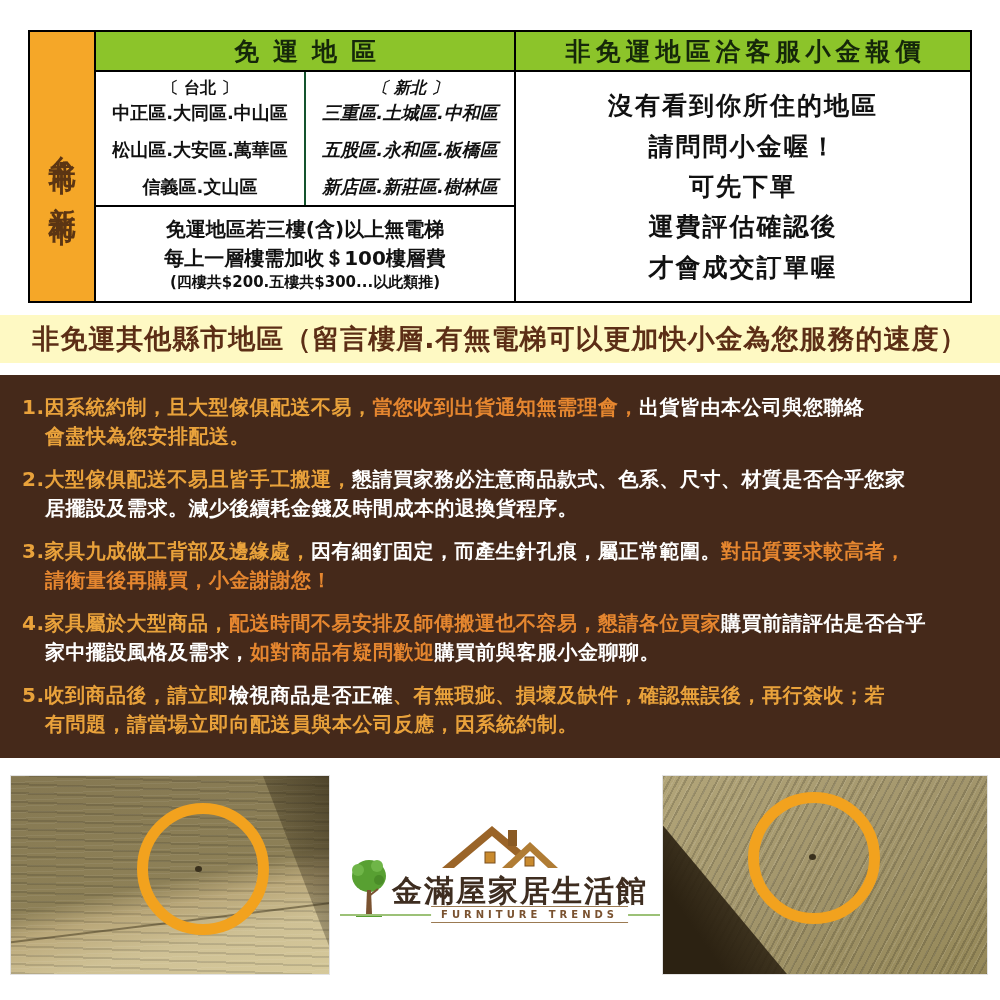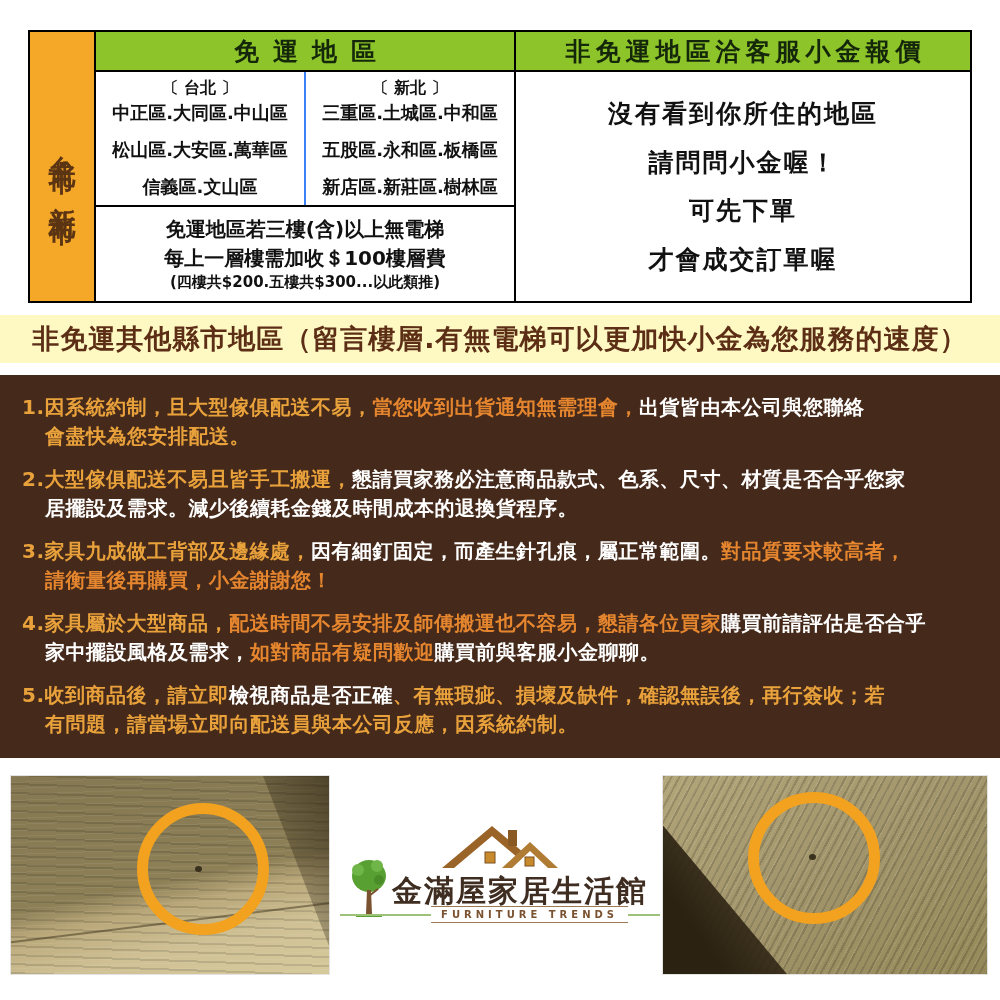--- a/index.html
+++ b/index.html
@@ -15,21 +15,21 @@
   .region-label { writing-mode:vertical-rl; text-orientation:upright; font-weight:bold;
                   font-size:27px; letter-spacing:5px; color:#5B3513; }
   .col-mid { width:420px; border-right:2px solid #000; display:flex; flex-direction:column; }
   .hdr { height:40px; background:#8CC42A; border-bottom:2px solid #000; display:flex;
          align-items:center; justify-content:center; font-weight:bold; font-size:25px; color:#15270A; }
   .hdr-free { letter-spacing:14px; text-indent:14px; }
   .hdr-paid { letter-spacing:5px; text-indent:5px; }
   .districts { display:flex; height:135px; border-bottom:2px solid #000; }
   .d-col { flex:1; display:flex; flex-direction:column; align-items:center;
            justify-content:space-evenly; padding:4px 2px; font-weight:bold; color:#111; }
-  .d-col + .d-col { border-left:2px solid #3b82f6; }
+  .d-col + .d-col { border-left:2px solid #14532d;font-style:italic; }
   .d-label { font-size:16px; }
   .d-row { font-size:18px; white-space:nowrap; }
   .stair { flex:1; display:flex; flex-direction:column; align-items:center;
            justify-content:space-evenly; padding:8px 16px; font-weight:bold; color:#111; }
   .stair-line { font-size:20px; }
   .stair-line.small { font-size:15px; }
   .col-right { flex:1; display:flex; flex-direction:column; }
   .paid-lines { flex:1; display:flex; flex-direction:column; align-items:center;
                 justify-content:space-evenly; font-weight:bold; font-size:25px;
                 color:#111; padding:10px 0; letter-spacing:2px; }
@@ -119,20 +119,21 @@
           <div class="stair-line">每上一層樓需加收＄100樓層費</div>
           <div class="stair-line small">(四樓共$200.五樓共$300...以此類推)</div>
         </div>
     </div>
     <div class="col-right">
       <div class="hdr hdr-paid">非免運地區洽客服小金報價</div>
       <div class="paid-lines" id="paid-lines">
           <div class="paid-line">沒有看到你所住的地區</div>
           <div class="paid-line">請問問小金喔！</div>
           <div class="paid-line">可先下單</div>
+          <div class="paid-line">運費評估確認後</div>
           <div class="paid-line">才會成交訂單喔</div>
         </div>
     </div>
   </div>
 
   <div class="banner">非免運其他縣市地區（留言樓層.有無電梯可以更加快小金為您服務的速度）</div>
 
   <div class="notes-box" id="notes">
       <div class="note"><span style="color: rgb(233, 162, 59);">1.因系統約制，且大型傢俱配送不易，</span><span style="color: rgb(229, 134, 47);">當您收到出貨通知無需理會，</span><span style="color: rgb(255, 255, 255);">出貨皆由本公司與您聯絡</span><br><span style="color: rgb(233, 162, 59);">會盡快為您安排配送。</span></div>
       <div class="note"><span style="color: rgb(233, 162, 59);">2.大型傢俱配送不易且皆手工搬運，</span><span style="color: rgb(255, 255, 255);">懇請買家務必注意商品款式、色系、尺寸、材質是否合乎您家</span><br><span style="color: rgb(255, 255, 255);">居擺設及需求。減少後續耗金錢及時間成本的退換貨程序。</span></div>

